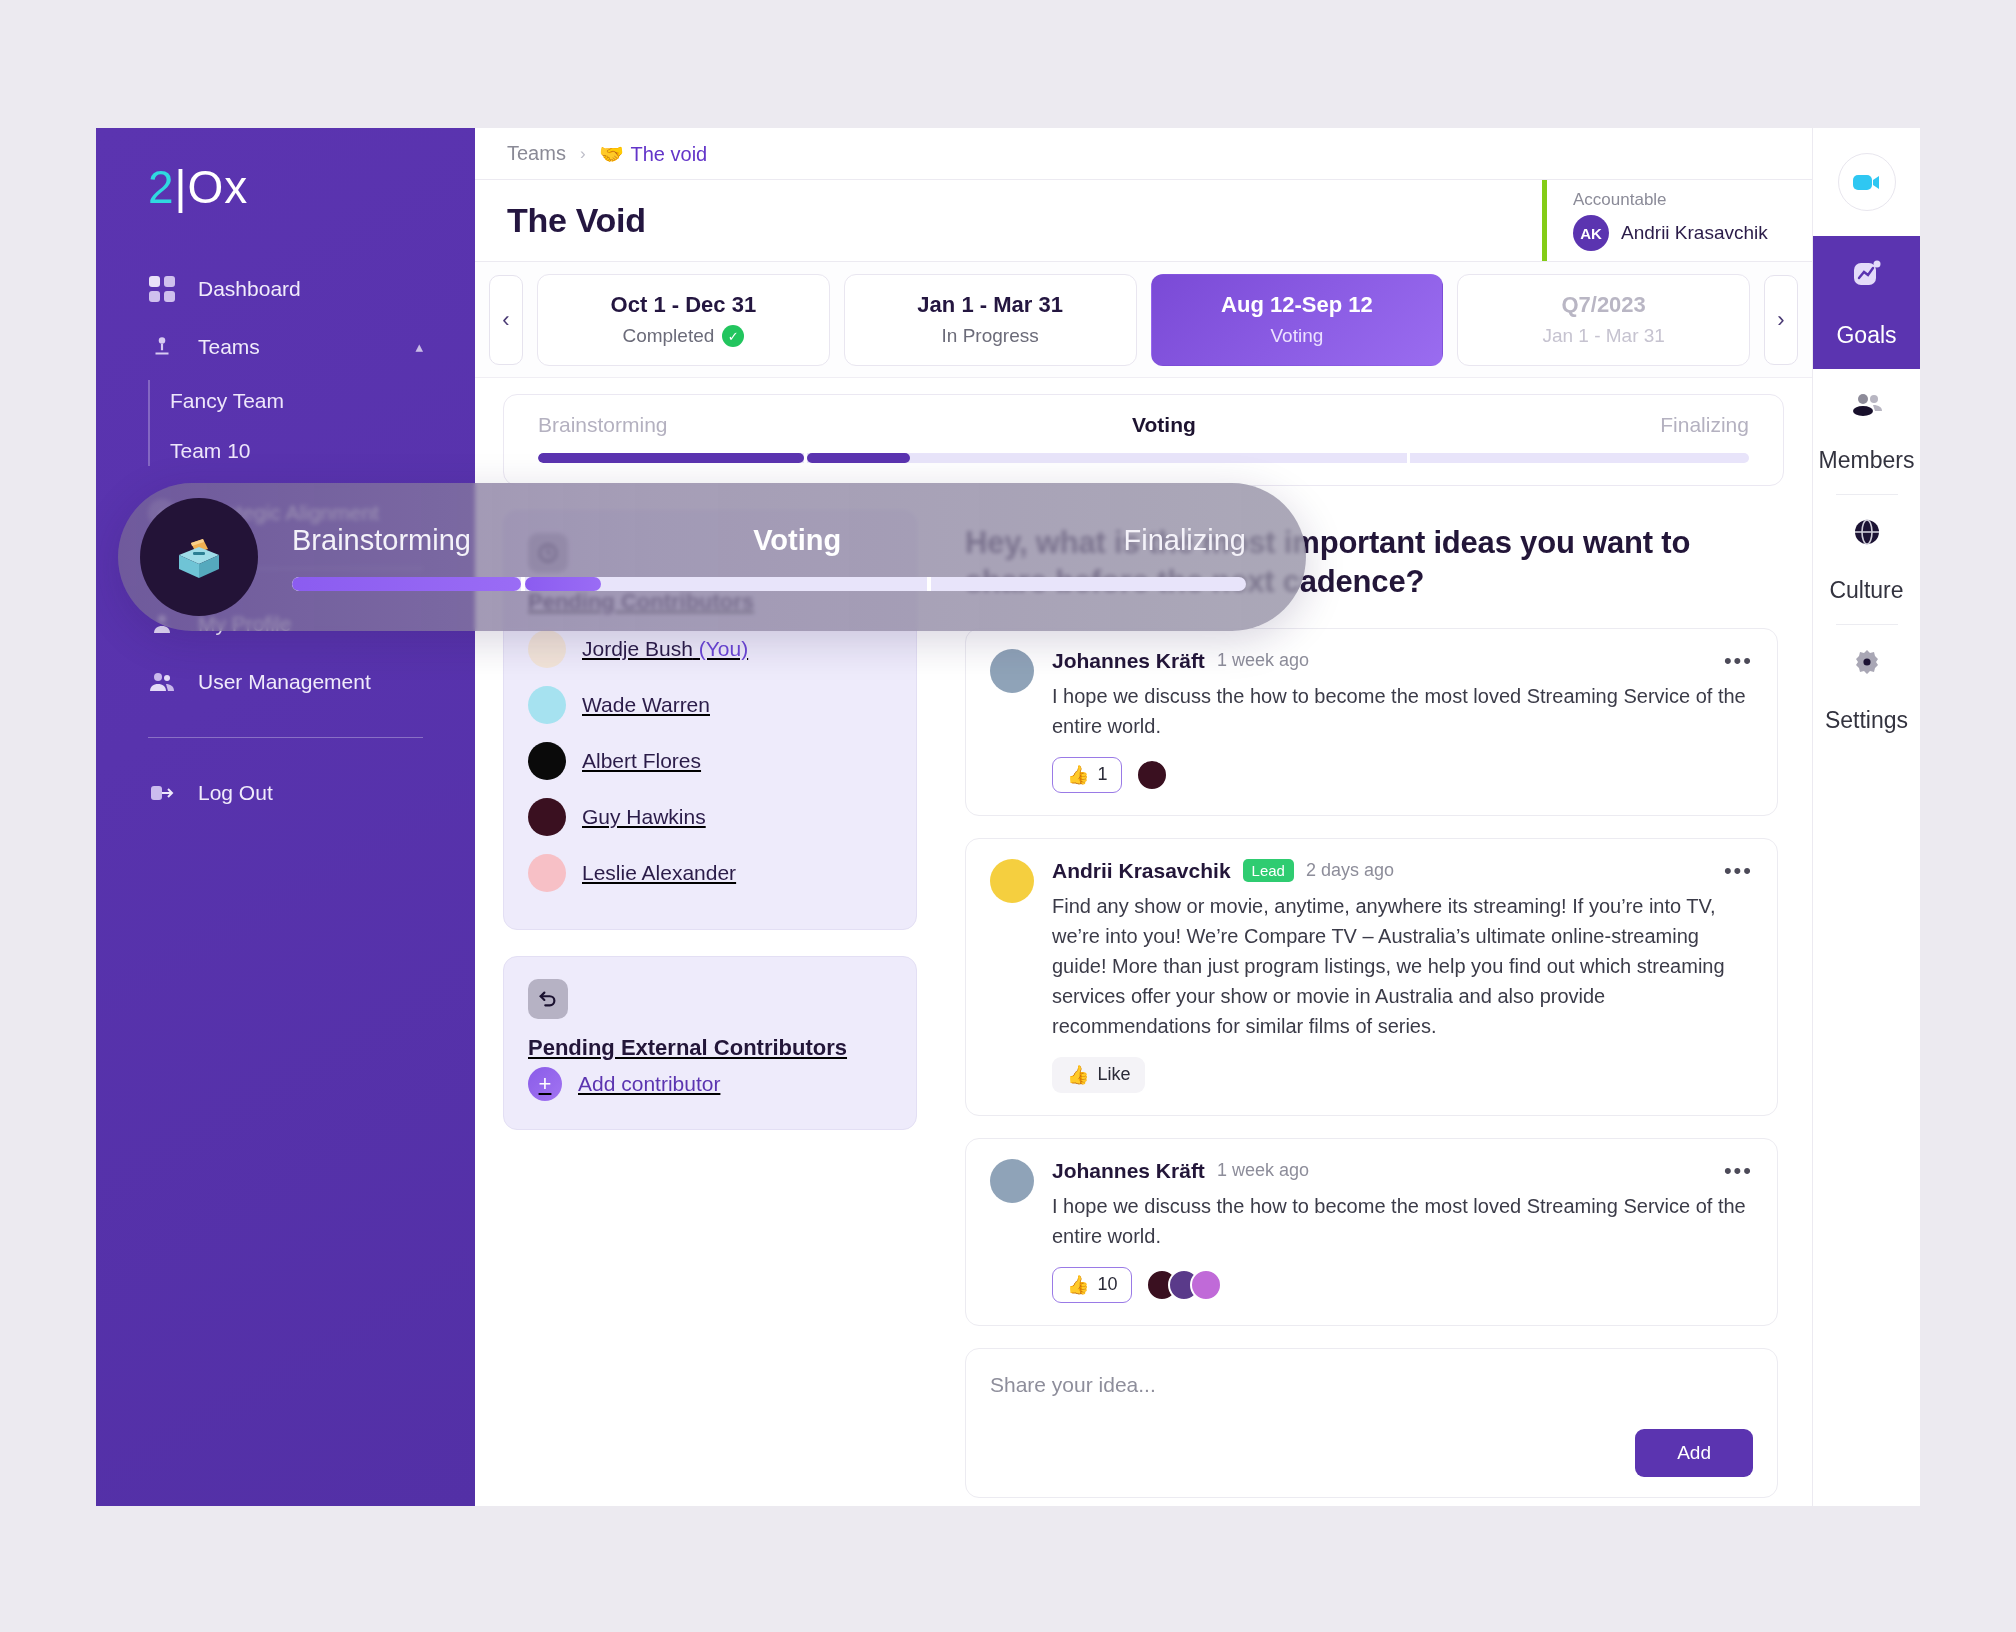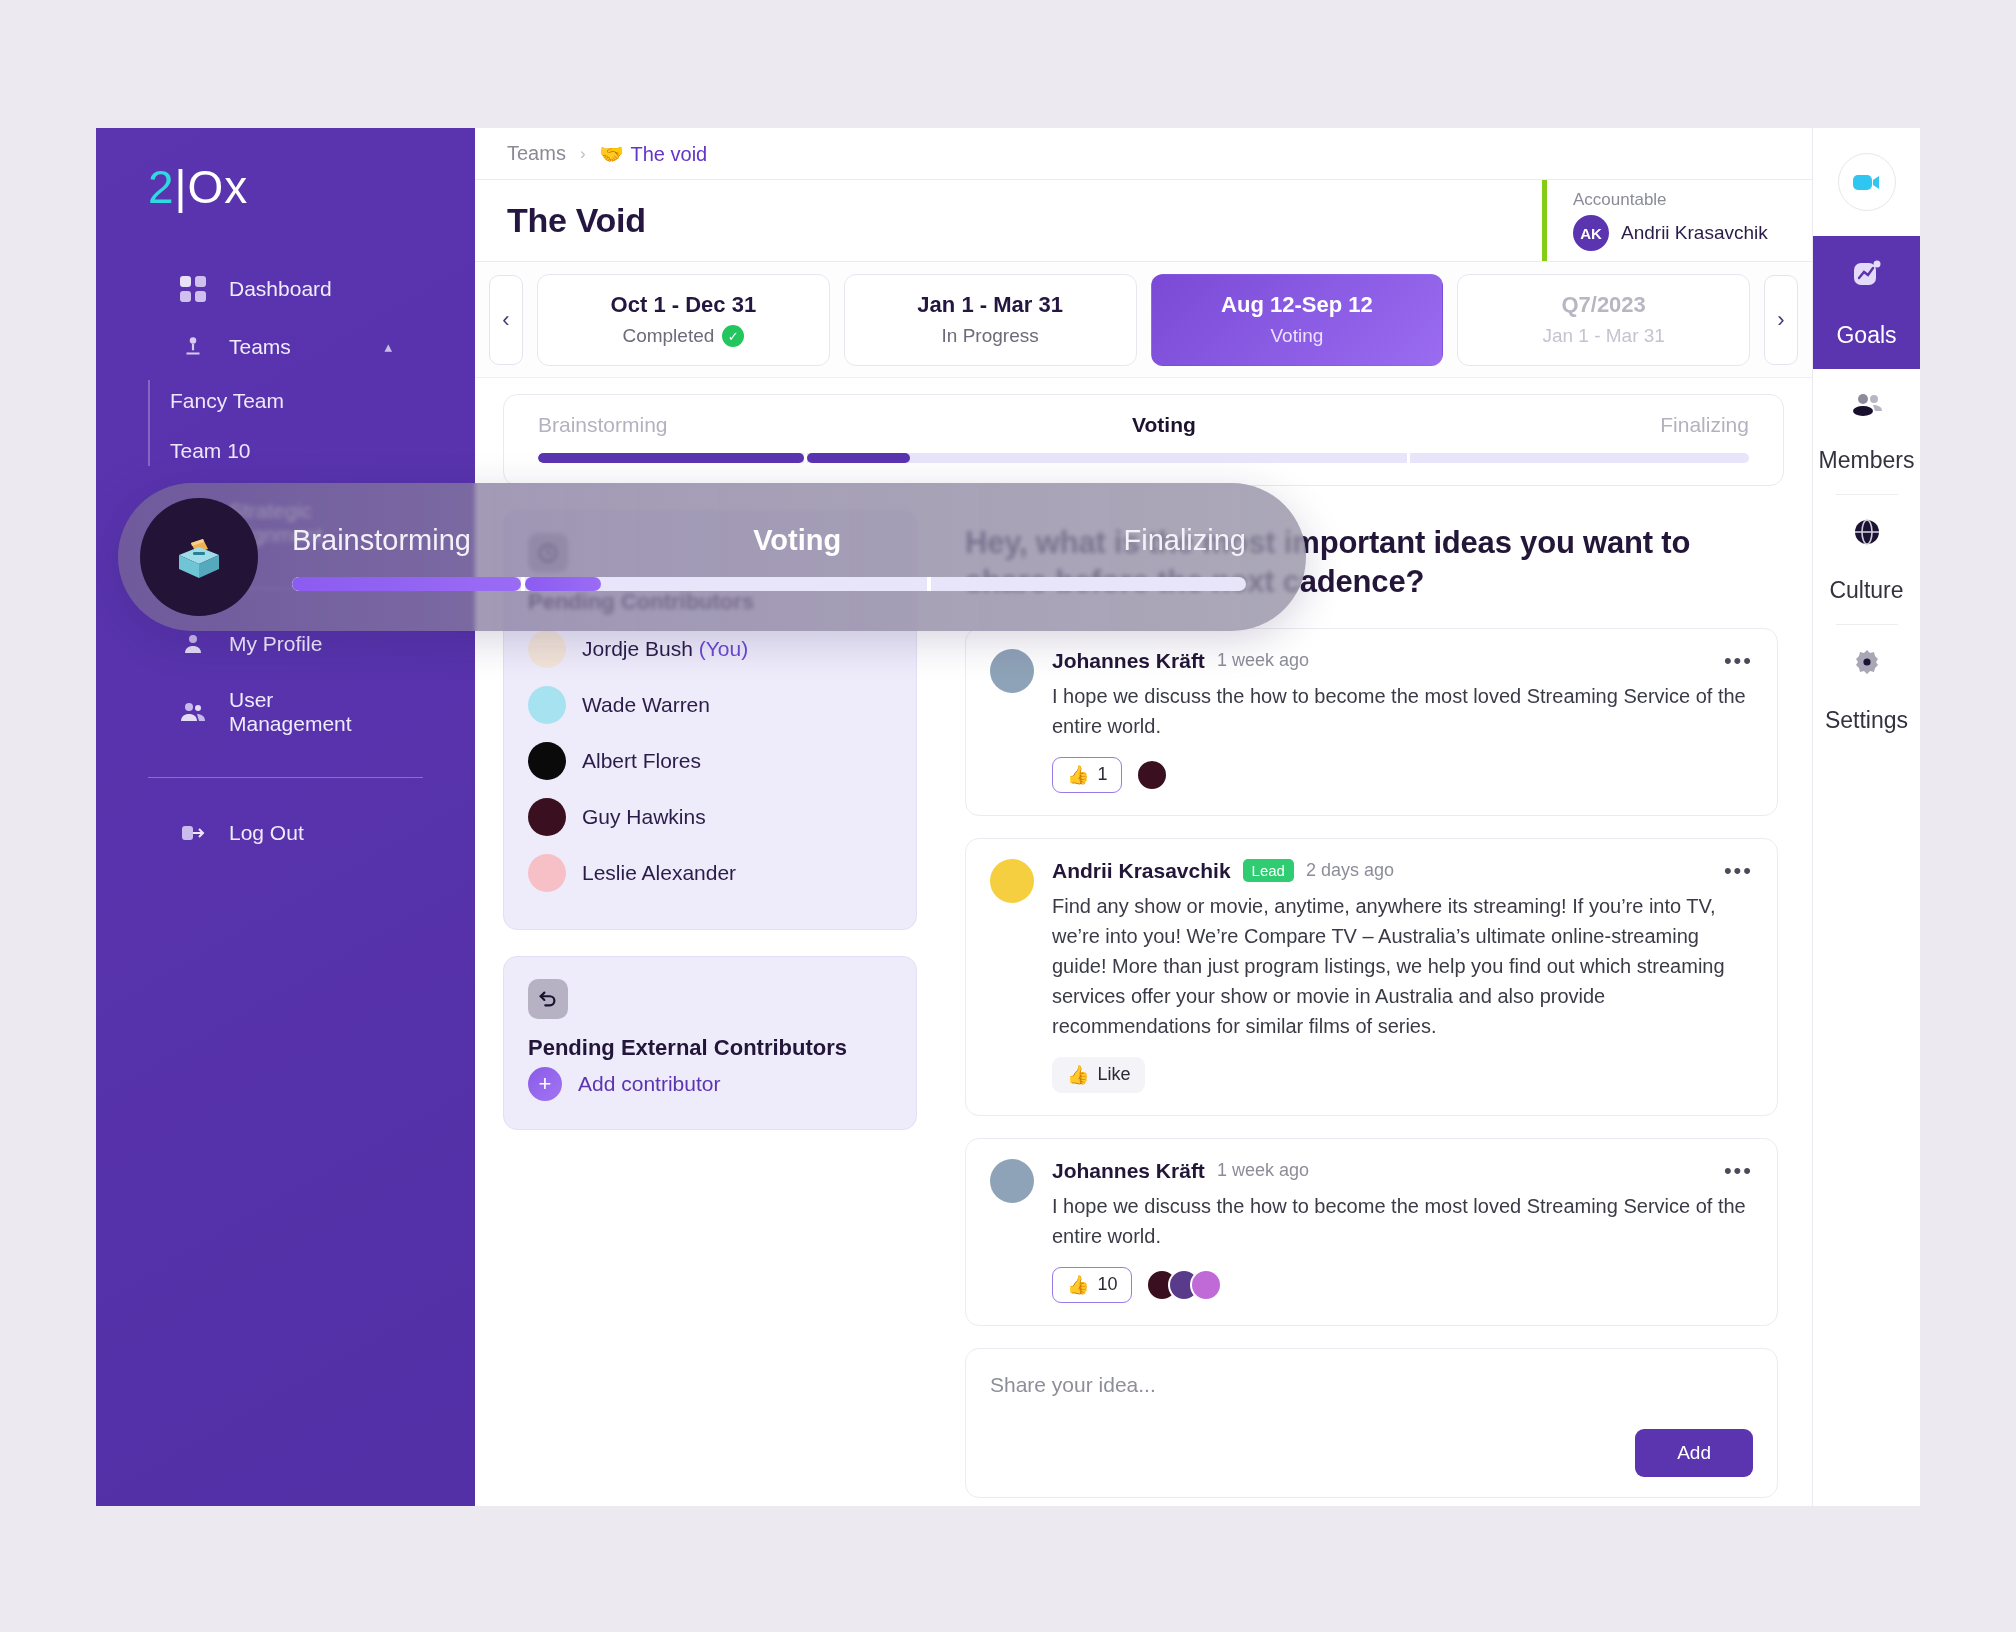--- a/index.html
+++ b/index.html
@@ -29,21 +29,21 @@
   .logo { padding: 36px 0 0 52px; height: 120px; }
   .logo-txt { font-size: 46px; letter-spacing: 1px; font-weight: 400; line-height: 1; }
   .logo-2 { color: #2fd9e0; }
   .logo-bar { color: #fff; font-weight: 300; }
   .logo-o { color: #fff; }
   .logo-x { color: #fff; font-weight: 300; }
 
   .nav { margin-top: 12px; }
   .nav-item {
     display: flex; align-items: center; gap: 22px;
-    padding: 15px 83px; font-size: 21px; color: #f0ebfb;
+    padding: 15px 52px; font-size: 21px; color: #f0ebfb;
     cursor: pointer;
   }
   .nav-item .ico { width: 28px; height: 28px; flex: 0 0 28px;
     display: flex; align-items: center; justify-content: center; }
   .nav-item .chev { margin-left: auto; opacity: .75; font-size: 15px; }
 
   .sub-wrap { padding-left: 74px; position: relative; }
   .sub-wrap:before {
     content:""; position:absolute; left:52px; top:4px; bottom:10px;
     width:2px; background: rgba(255,255,255,.26);
@@ -104,21 +104,21 @@
   .phase-tabs span.on { color:#1d1330; font-weight:bold; }
   .ptrack { height:10px; border-radius:6px; background:#e8e4fa; display:flex; overflow:hidden; }
   .pfill { background:#5b34b0; border-radius:6px; position:relative; }
   .ptick { width:3px; background:#fff; }
 
   
   .content { flex:1; display:flex; min-height:0; }
   .col-left { width:470px; flex:0 0 470px; padding: 6px 28px 0 28px; }
   .col-right { flex:1; padding: 6px 34px 0 20px; min-width:0; }
 
-  .pcard { border:1px solid #e3dff4; border-radius:14px; background:#eeebfb; padding: 22px 24px 28px 24px; }
+  .pcard { border:1px solid #e3dff4; border-radius:14px; background:#eeebfb; padding: 22px 24px 28px 24px; text-decoration: underline; }
   .pcard + .pcard { margin-top: 26px; }
   .pc-ico { width:40px; height:40px; border-radius:10px; background:#b6b2c4;
     display:flex; align-items:center; justify-content:center; margin-bottom:16px; }
   .pc-title { font-size:22px; font-weight:bold; color:#231639; margin-bottom:6px; }
   .contrib { display:flex; align-items:center; gap:16px; padding:9px 0; cursor:pointer; }
   .av { width:38px; height:38px; border-radius:50%; flex:0 0 38px; position:relative; overflow:hidden; }
   .cname { font-size:21px; color:#2b1c49; }
   .cname .you { color:#6b46d6; }
   .addrow { display:flex; align-items:center; gap:16px; cursor:pointer; }
   .plus { width:34px; height:34px; border-radius:50%;

